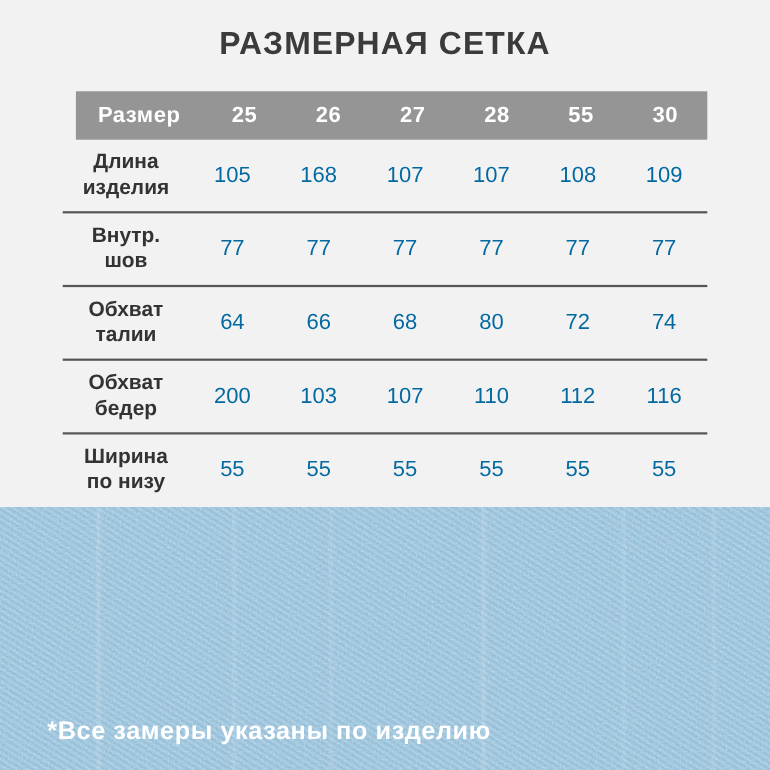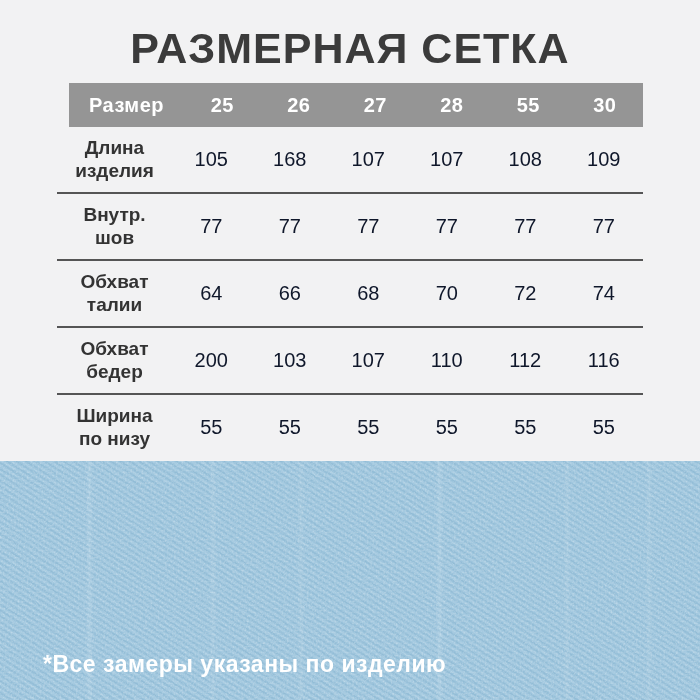--- a/index.html
+++ b/index.html
@@ -10,21 +10,21 @@
     background: #F2F2F3;
     overflow: hidden;
     font-family: "Liberation Sans", "DejaVu Sans", sans-serif;
   }
   .title {
     position: absolute;
     top: 24px;
     left: 0;
     width: 700px;
     text-align: center;
-    font-size: 43px;
+    font-size: 29px;
     font-weight: 700;
     letter-spacing: 1px;
     color: #3B3B3B;
     margin: 0;
   }
   .size-table {
     position: absolute;
     left: 57px;
     top: 83px;
     width: 586px;
@@ -54,21 +54,21 @@
   .row-label {
     text-align: center;
     color: #333333;
     font-size: 19px;
     font-weight: 600;
     line-height: 1.18;
     white-space: pre-line;
   }
   .cell-value {
     text-align: center;
-    color: #0f172a;
+    color: #0369a1;
     font-size: 20px;
     font-weight: 400;
   }
   .denim {
     position: absolute;
     left: 0;
     top: 461px;
     width: 700px;
     height: 239px;
     background: #9AC3DC;
@@ -125,21 +125,21 @@
       <div class="cell-value">77</div>
       <div class="cell-value">77</div>
     </div>
 
     <div class="grid-row trow">
       <div class="row-label">Обхват
 талии</div>
       <div class="cell-value">64</div>
       <div class="cell-value">66</div>
       <div class="cell-value">68</div>
-      <div class="cell-value">70</div>
+      <div class="cell-value">80</div>
       <div class="cell-value">72</div>
       <div class="cell-value">74</div>
     </div>
 
     <div class="grid-row trow">
       <div class="row-label">Обхват
 бедер</div>
       <div class="cell-value">200</div>
       <div class="cell-value">103</div>
       <div class="cell-value">107</div>

